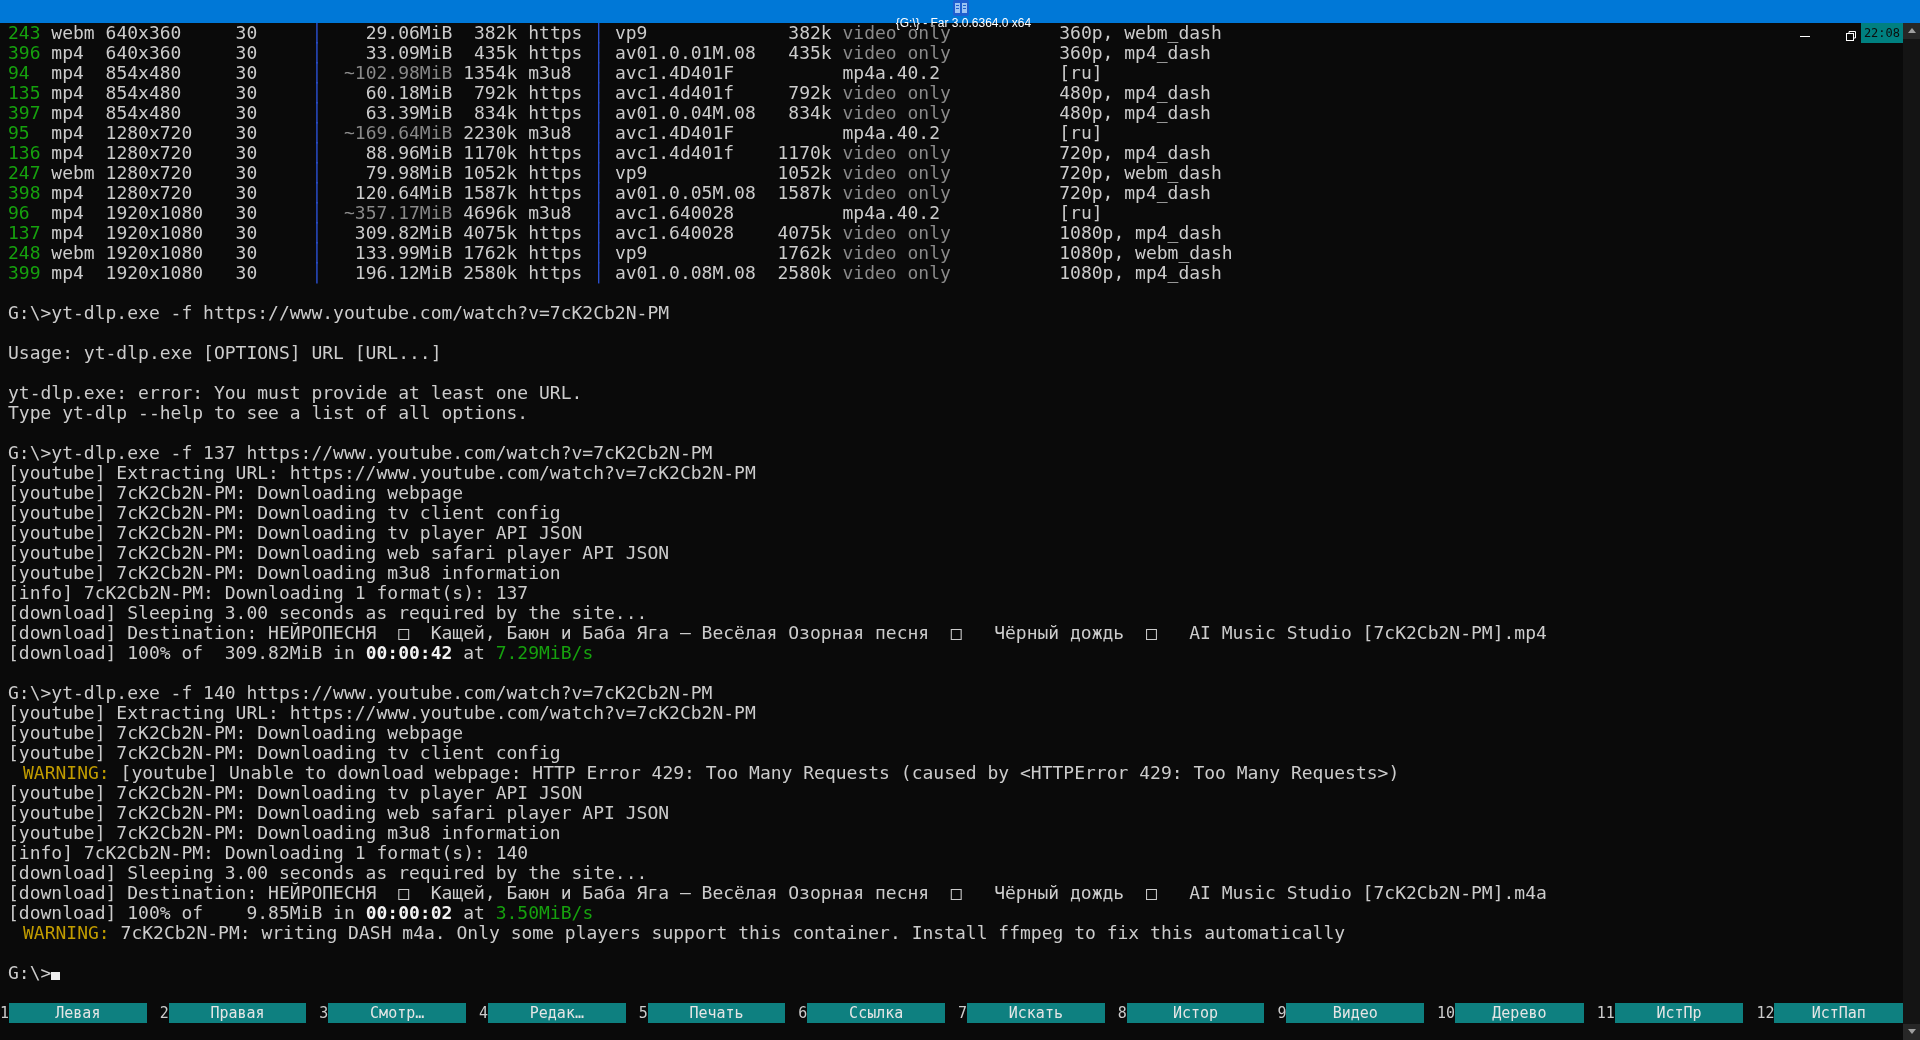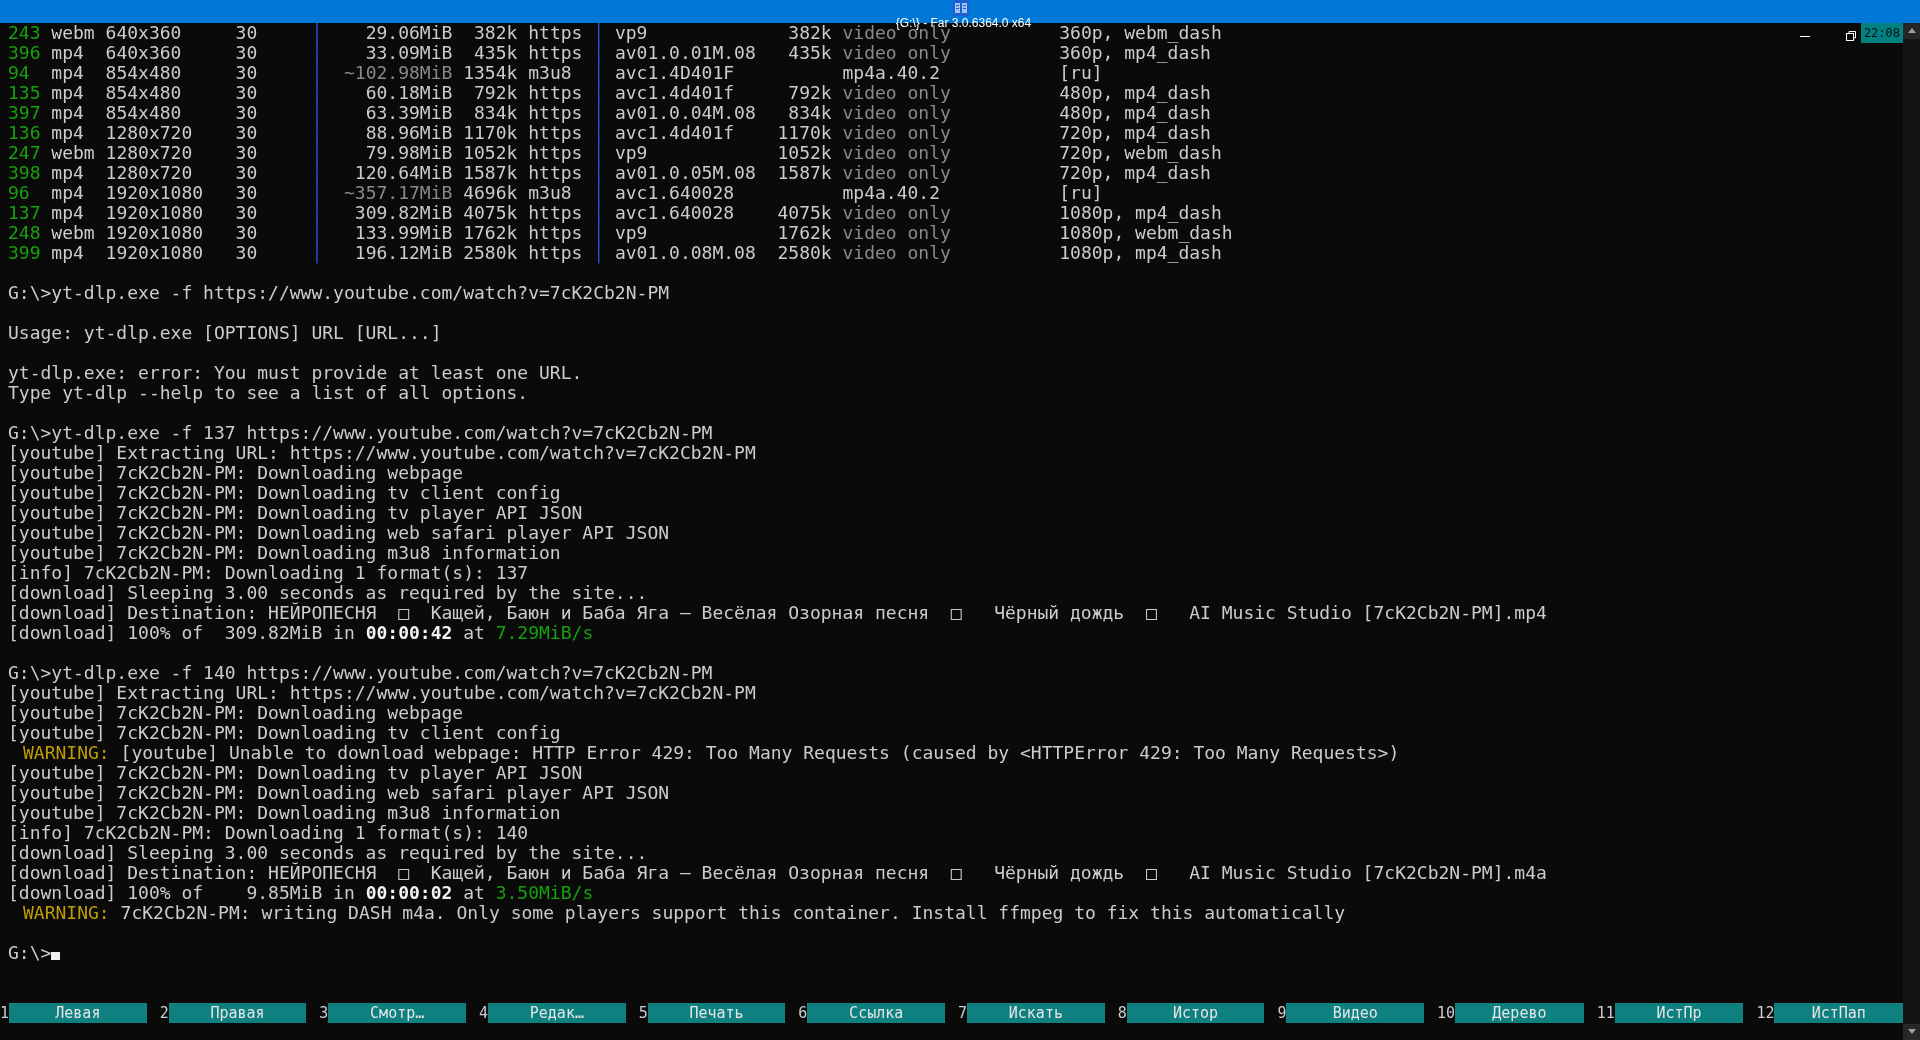--- a/index.html
+++ b/index.html
@@ -83,20 +83,21 @@
       </div>
     </div>
   </div>
 
   <div class="console">
       <div class="ln"><span class="g">243 </span><span class="w">webm 640x360     30     </span><span class="b">│</span><span class="w">    29.06MiB</span><span class="w">  382k https </span><span class="b">│</span><span class="w"> vp9             382k </span><span class="d">video only</span><span class="w">          360p, webm_dash</span></div>
       <div class="ln"><span class="g">396 </span><span class="w">mp4  640x360     30     </span><span class="b">│</span><span class="w">    33.09MiB</span><span class="w">  435k https </span><span class="b">│</span><span class="w"> av01.0.01M.08   435k </span><span class="d">video only</span><span class="w">          360p, mp4_dash</span></div>
       <div class="ln"><span class="g">94  </span><span class="w">mp4  854x480     30     </span><span class="b">│</span><span class="d">  ~102.98MiB</span><span class="w"> 1354k m3u8  </span><span class="b">│</span><span class="w"> avc1.4D401F          </span><span class="w">mp4a.40.2 </span><span class="w">          [ru]</span></div>
       <div class="ln"><span class="g">135 </span><span class="w">mp4  854x480     30     </span><span class="b">│</span><span class="w">    60.18MiB</span><span class="w">  792k https </span><span class="b">│</span><span class="w"> avc1.4d401f     792k </span><span class="d">video only</span><span class="w">          480p, mp4_dash</span></div>
       <div class="ln"><span class="g">397 </span><span class="w">mp4  854x480     30     </span><span class="b">│</span><span class="w">    63.39MiB</span><span class="w">  834k https </span><span class="b">│</span><span class="w"> av01.0.04M.08   834k </span><span class="d">video only</span><span class="w">          480p, mp4_dash</span></div>
+      <div class="ln"><span class="g">95  </span><span class="w">mp4  1280x720    30     </span><span class="b">│</span><span class="d">  ~169.64MiB</span><span class="w"> 2230k m3u8  </span><span class="b">│</span><span class="w"> avc1.4D401F          </span><span class="w">mp4a.40.2 </span><span class="w">          [ru]</span></div>
       <div class="ln"><span class="g">136 </span><span class="w">mp4  1280x720    30     </span><span class="b">│</span><span class="w">    88.96MiB</span><span class="w"> 1170k https </span><span class="b">│</span><span class="w"> avc1.4d401f    1170k </span><span class="d">video only</span><span class="w">          720p, mp4_dash</span></div>
       <div class="ln"><span class="g">247 </span><span class="w">webm 1280x720    30     </span><span class="b">│</span><span class="w">    79.98MiB</span><span class="w"> 1052k https </span><span class="b">│</span><span class="w"> vp9            1052k </span><span class="d">video only</span><span class="w">          720p, webm_dash</span></div>
       <div class="ln"><span class="g">398 </span><span class="w">mp4  1280x720    30     </span><span class="b">│</span><span class="w">   120.64MiB</span><span class="w"> 1587k https </span><span class="b">│</span><span class="w"> av01.0.05M.08  1587k </span><span class="d">video only</span><span class="w">          720p, mp4_dash</span></div>
       <div class="ln"><span class="g">96  </span><span class="w">mp4  1920x1080   30     </span><span class="b">│</span><span class="d">  ~357.17MiB</span><span class="w"> 4696k m3u8  </span><span class="b">│</span><span class="w"> avc1.640028          </span><span class="w">mp4a.40.2 </span><span class="w">          [ru]</span></div>
       <div class="ln"><span class="g">137 </span><span class="w">mp4  1920x1080   30     </span><span class="b">│</span><span class="w">   309.82MiB</span><span class="w"> 4075k https </span><span class="b">│</span><span class="w"> avc1.640028    4075k </span><span class="d">video only</span><span class="w">          1080p, mp4_dash</span></div>
       <div class="ln"><span class="g">248 </span><span class="w">webm 1920x1080   30     </span><span class="b">│</span><span class="w">   133.99MiB</span><span class="w"> 1762k https </span><span class="b">│</span><span class="w"> vp9            1762k </span><span class="d">video only</span><span class="w">          1080p, webm_dash</span></div>
       <div class="ln"><span class="g">399 </span><span class="w">mp4  1920x1080   30     </span><span class="b">│</span><span class="w">   196.12MiB</span><span class="w"> 2580k https </span><span class="b">│</span><span class="w"> av01.0.08M.08  2580k </span><span class="d">video only</span><span class="w">          1080p, mp4_dash</span></div>
       <div class="ln"></div>
       <div class="ln"><span class="w">G:\&gt;yt-dlp.exe -f https://www.youtube.com/watch?v=7cK2Cb2N-PM</span></div>
       <div class="ln"></div>

